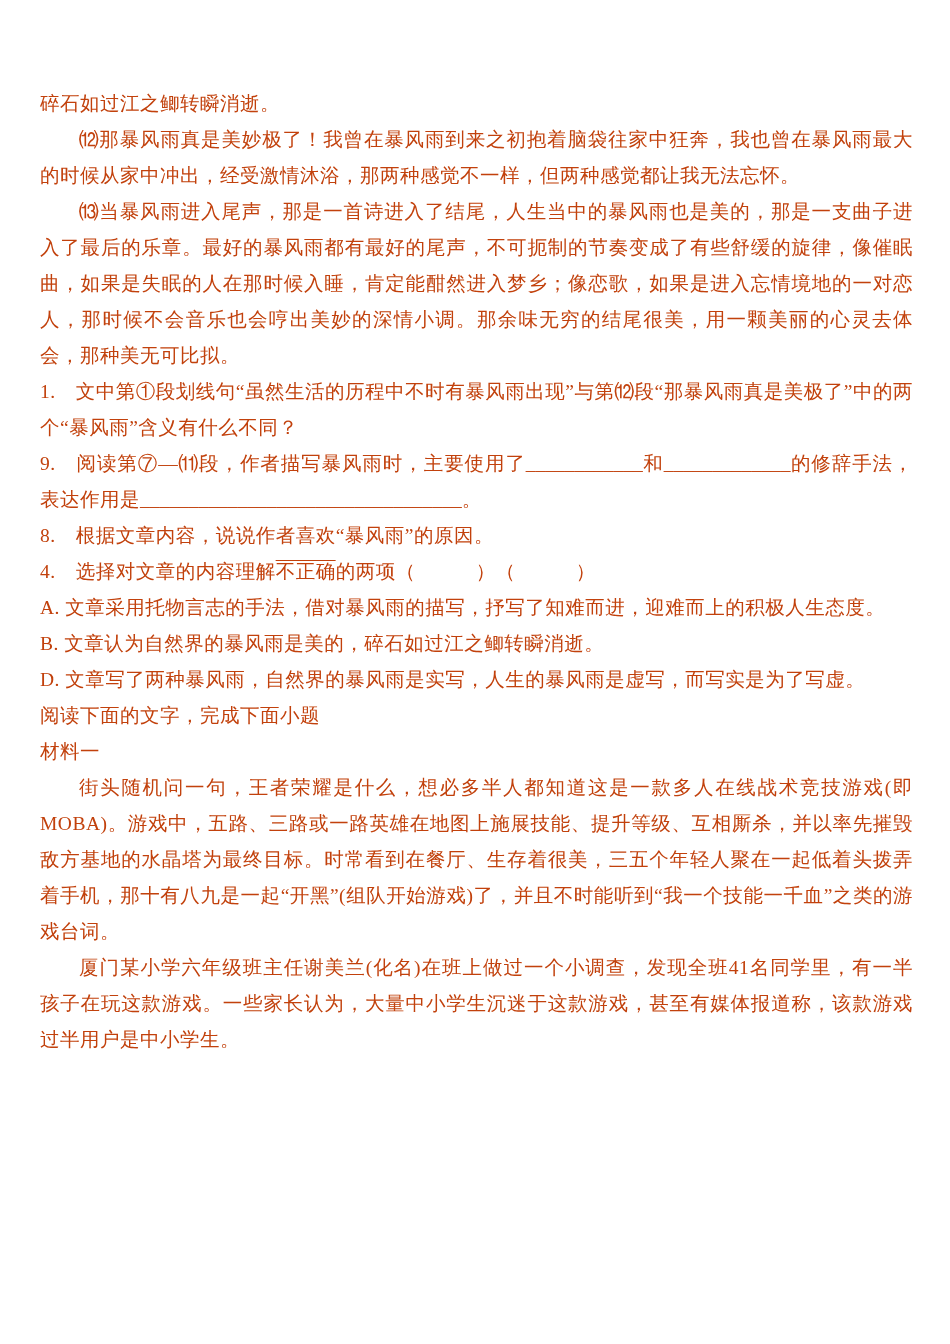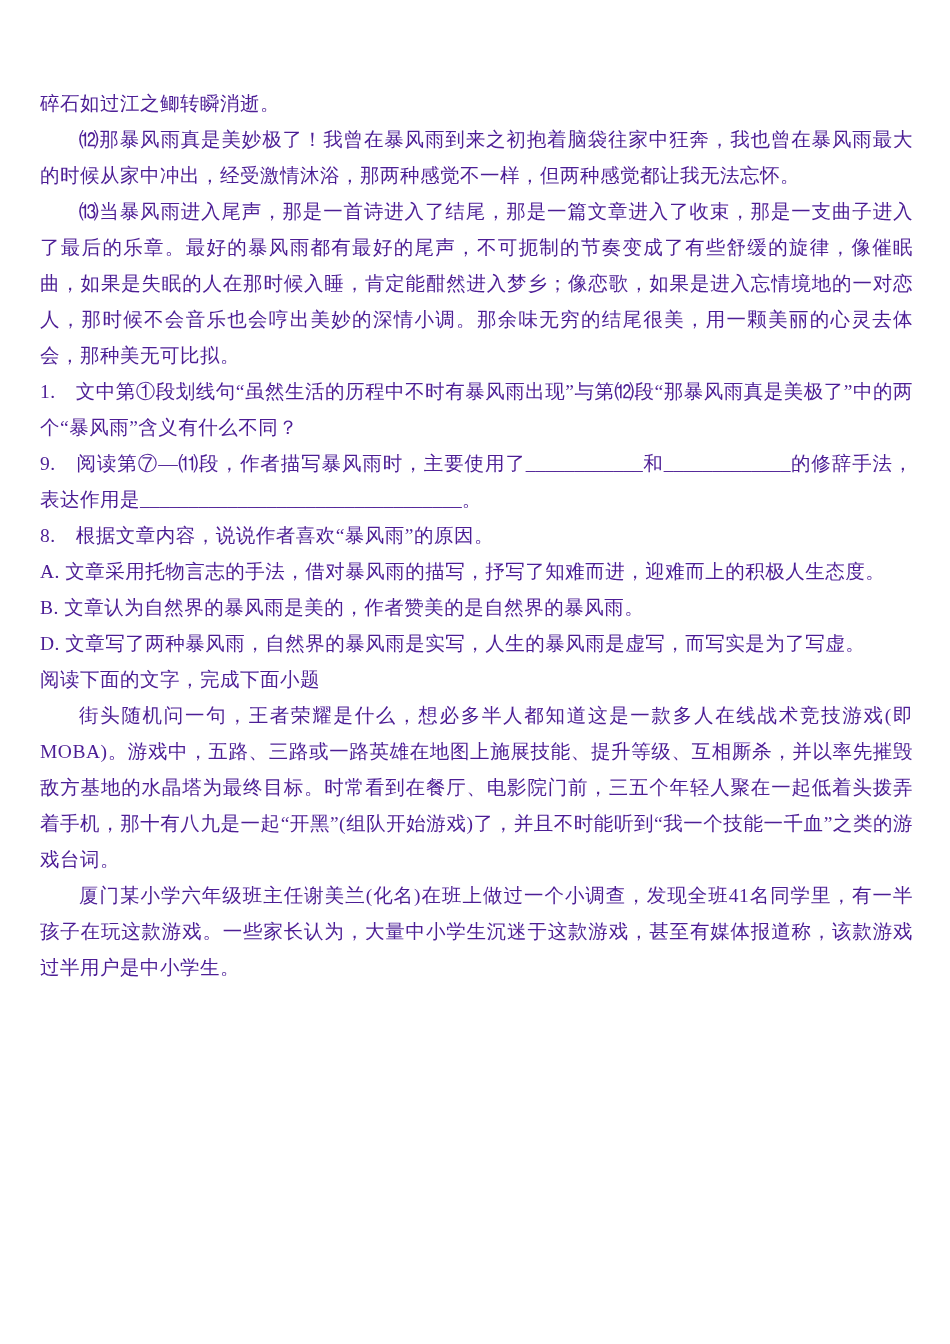--- a/index.html
+++ b/index.html
@@ -1,21 +1,21 @@
 <!DOCTYPE html>
 <html><head>
 <meta charset="utf-8">
 <style>
   html, body { margin: 0; padding: 0; background: #ffffff; }
   .page {
     position: relative;
     width: 950px;
     height: 1344px;
     background: #ffffff;
-    color: #4c1d95;
+    color: #c2410c;
     box-sizing: border-box;
     padding: 86px 37px 0 40px;
     font-family: "Liberation Serif", "DejaVu Serif", serif;
     overflow: hidden;
   }
   .doc {
     font-size: 19.5px;
     line-height: 36px;
     text-align: justify;
     letter-spacing: 0.5px;
@@ -36,24 +36,26 @@
     font-family: "Liberation Serif", "DejaVu Serif", serif;
   }
 </style>
 </head>
 <body>
 
 <div class="page">
   <div class="doc">
       <p class="para role-article"><span class="seg-normal">碎石如过江之鲫转瞬消逝。</span></p>
       <p class="para indent role-article"><span class="seg-normal">⑿</span><span class="seg-underline">那暴风雨真是美妙极了！</span><span class="seg-normal">我曾在暴风雨到来之初抱着脑袋往家中狂奔，我也曾在暴风雨最大的时候从家中冲出，经受激情沐浴，那两种感觉不一样，但两种感觉都让我无法忘怀。</span></p>
-      <p class="para indent role-article"><span class="seg-normal">⒀当暴风雨进入尾声，那是一首诗进入了结尾，那是一篇文章进入了收束，那是一支曲子进入了最后的乐章。最好的暴风雨都有最好的尾声，不可扼制的节奏变成了有些舒缓的旋律，像催眠曲，如果是失眠的人在那时候入睡，肯定能酣然进入梦乡；像恋歌，如果是进入忘情境地的一对恋人，那时候不会音乐也会哼出美妙的深情小调。那余味无穷的结尾很美，用一颗美丽的心灵去体会，那种美无可比拟。</span></p>
+      <p class="para indent role-article"><span class="seg-normal">⒀当暴风雨进入尾声，那是一首诗进入了结尾，人生当中的暴风雨也是美的，那是一支曲子进入了最后的乐章。最好的暴风雨都有最好的尾声，不可扼制的节奏变成了有些舒缓的旋律，像催眠曲，如果是失眠的人在那时候入睡，肯定能酣然进入梦乡；像恋歌，如果是进入忘情境地的一对恋人，那时候不会音乐也会哼出美妙的深情小调。那余味无穷的结尾很美，用一颗美丽的心灵去体会，那种美无可比拟。</span></p>
       <p class="para role-question"><span class="seg-normal">1.　文中第①段划线句“虽然生活的历程中不时有暴风雨出现”与第⑿段“那暴风雨真是美极了”中的两个“暴风雨”含义有什么不同？</span></p>
       <p class="para role-question"><span class="seg-normal">9.　阅读第⑦—⑾段，作者描写暴风雨时，主要使用了</span><span class="seg-blank">____________</span><span class="seg-normal">和</span><span class="seg-blank">_____________</span><span class="seg-normal">的修辞手法，表达作用是</span><span class="seg-blank">_________________________________</span><span class="seg-normal">。</span></p>
       <p class="para role-question"><span class="seg-normal">8.　根据文章内容，说说作者喜欢“暴风雨”的原因。</span></p>
+      <p class="para role-question"><span class="seg-normal">4.　选择对文章的内容理解</span><span class="seg-overline">不正确</span><span class="seg-normal">的两项（　　　）（　　　）</span></p>
       <p class="para role-option"><span class="seg-normal">A. 文章采用托物言志的手法，借对暴风雨的描写，抒写了知难而进，迎难而上的积极人生态度。</span></p>
-      <p class="para role-option"><span class="seg-normal">B. 文章认为自然界的暴风雨是美的，作者赞美的是自然界的暴风雨。</span></p>
+      <p class="para role-option"><span class="seg-normal">B. 文章认为自然界的暴风雨是美的，碎石如过江之鲫转瞬消逝。</span></p>
       <p class="para role-option"><span class="seg-normal">D. 文章写了两种暴风雨，自然界的暴风雨是实写，人生的暴风雨是虚写，而写实是为了写虚。</span></p>
       <p class="para role-instruction"><span class="seg-normal">阅读下面的文字，完成下面小题</span></p>
-      <p class="para indent role-material"><span class="seg-normal">街头随机问一句，王者荣耀是什么，想必多半人都知道这是一款多人在线战术竞技游戏(即MOBA)。游戏中，五路、三路或一路英雄在地图上施展技能、提升等级、互相厮杀，并以率先摧毁敌方基地的水晶塔为最终目标。时常看到在餐厅、电影院门前，三五个年轻人聚在一起低着头拨弄着手机，那十有八九是一起“开黑”(组队开始游戏)了，并且不时能听到“我一个技能一千血”之类的游戏台词。</span></p>
+      <p class="para role-heading"><span class="seg-normal">材料一</span></p>
+      <p class="para indent role-material"><span class="seg-normal">街头随机问一句，王者荣耀是什么，想必多半人都知道这是一款多人在线战术竞技游戏(即MOBA)。游戏中，五路、三路或一路英雄在地图上施展技能、提升等级、互相厮杀，并以率先摧毁敌方基地的水晶塔为最终目标。时常看到在餐厅、生存着很美，三五个年轻人聚在一起低着头拨弄着手机，那十有八九是一起“开黑”(组队开始游戏)了，并且不时能听到“我一个技能一千血”之类的游戏台词。</span></p>
       <p class="para indent role-material"><span class="seg-normal">厦门某小学六年级班主任谢美兰(化名)在班上做过一个小调查，发现全班41名同学里，有一半孩子在玩这款游戏。一些家长认为，大量中小学生沉迷于这款游戏，甚至有媒体报道称，该款游戏过半用户是中小学生。</span></p>
     </div>
 </div>
 
 </body></html>

